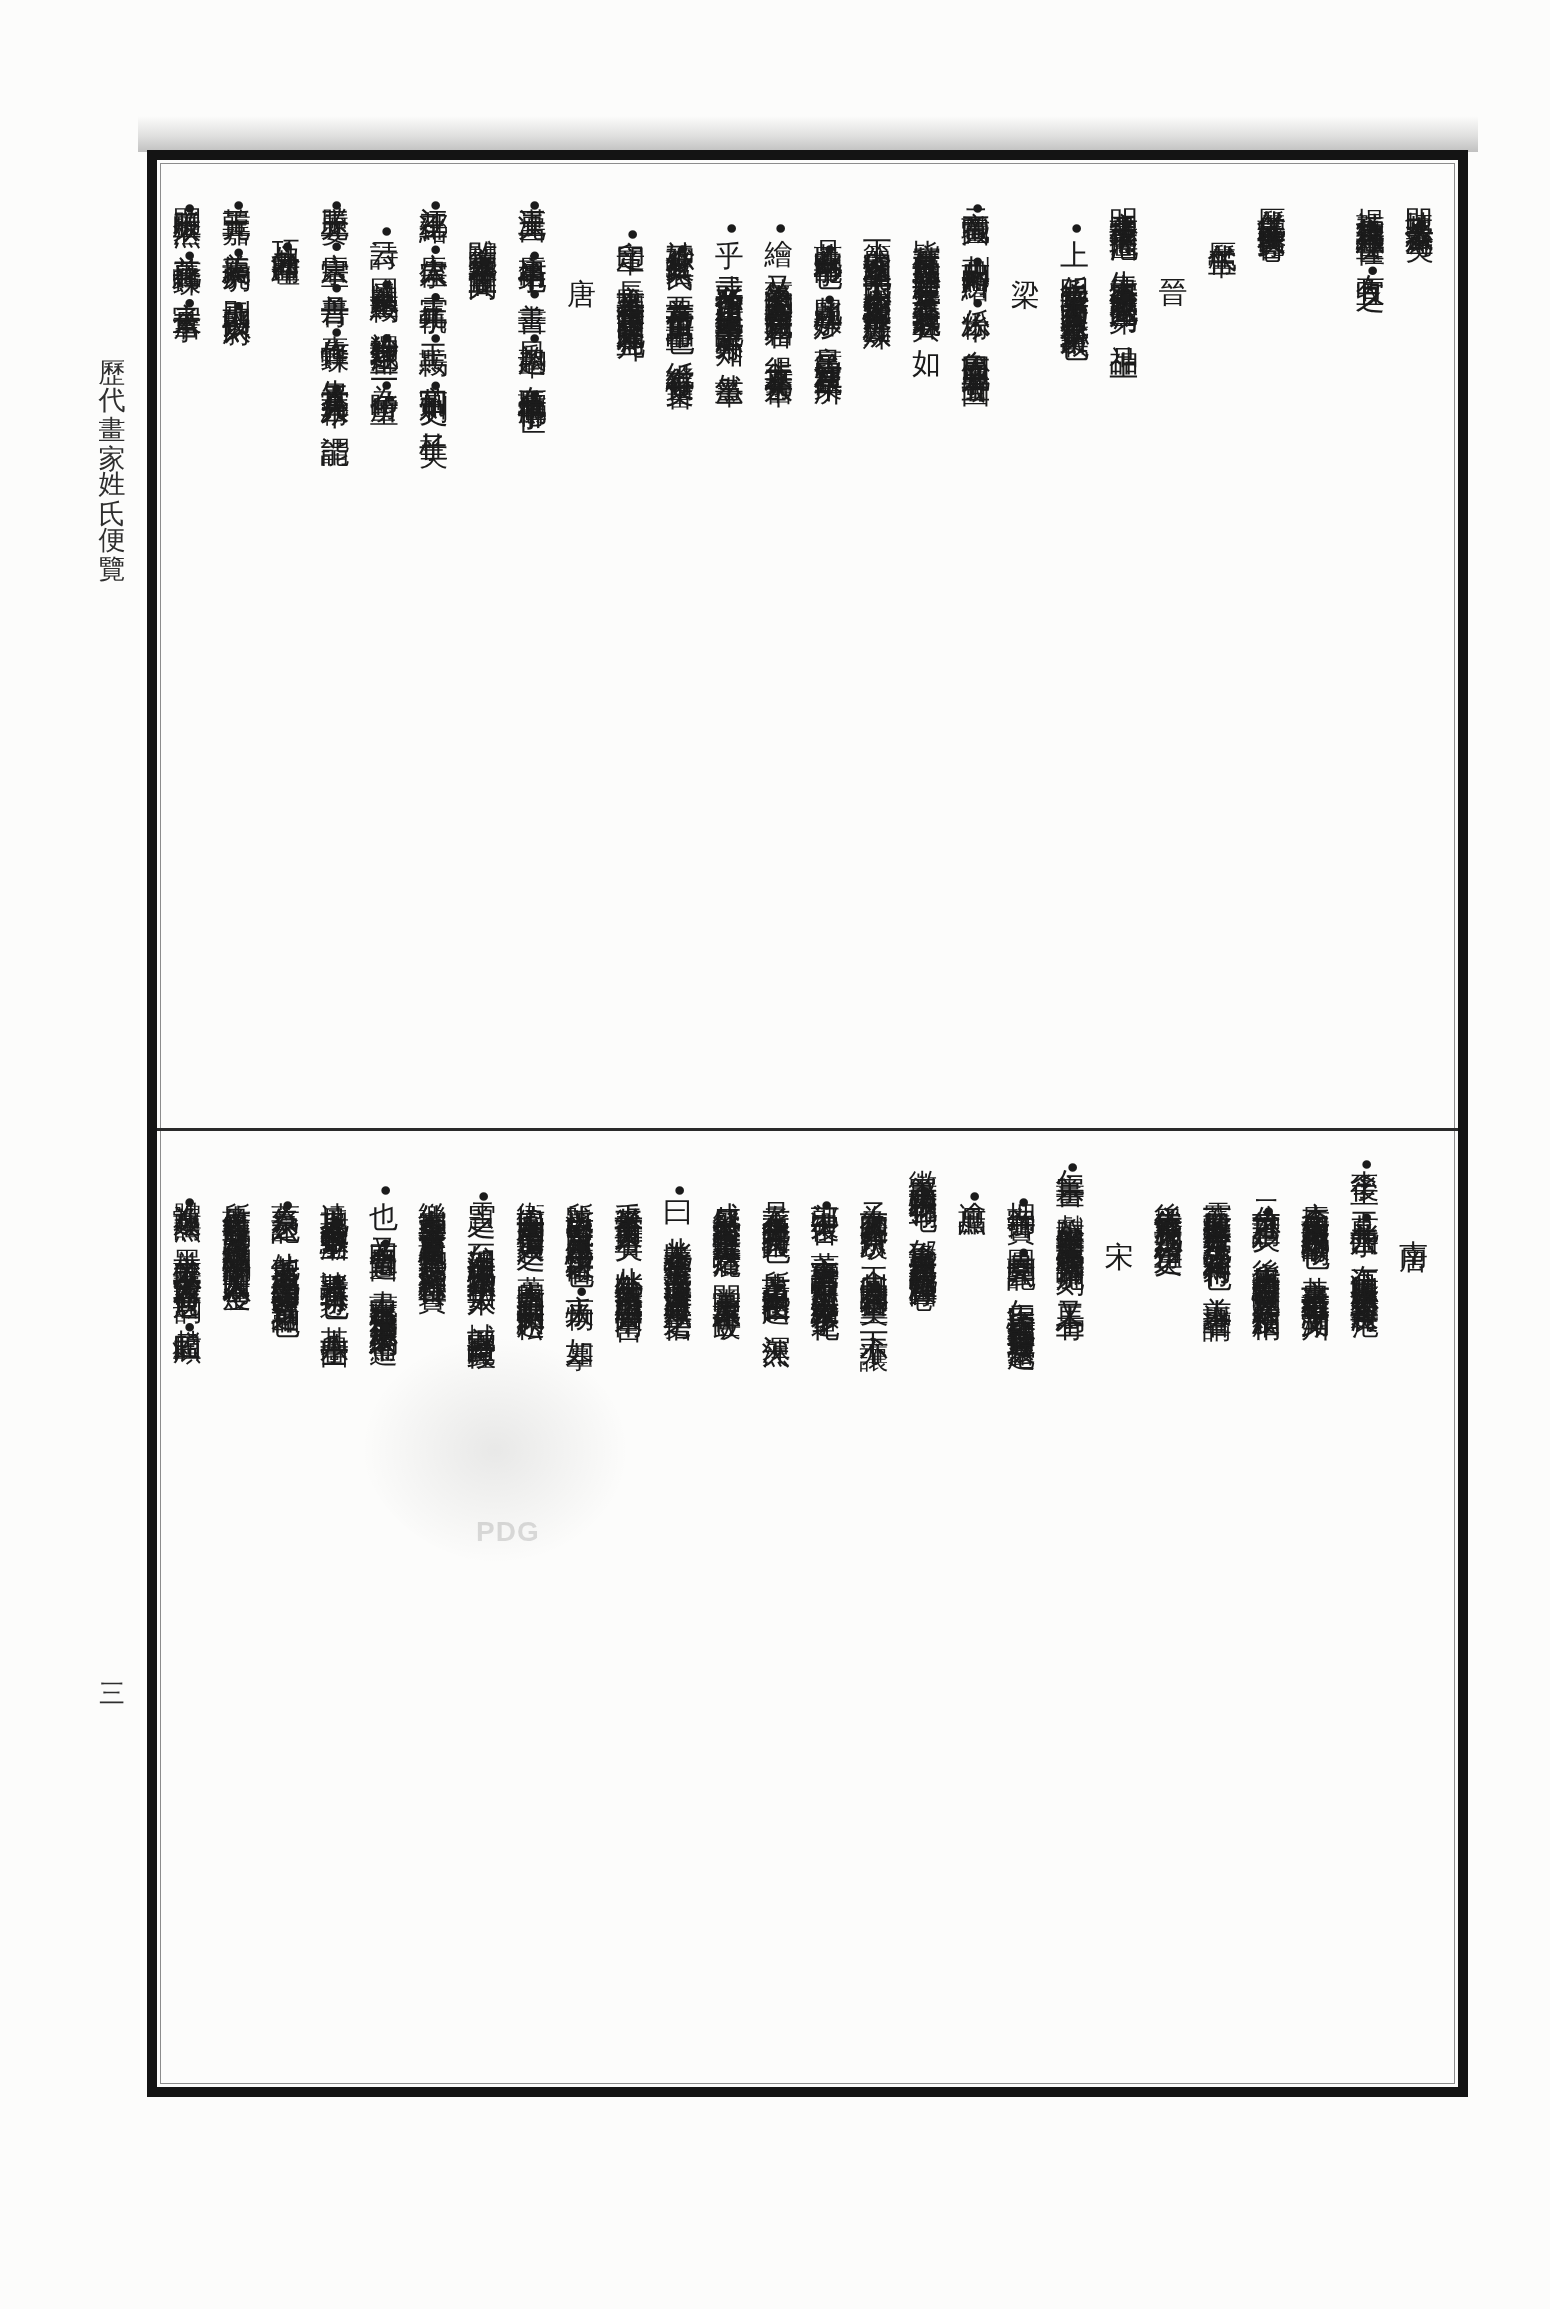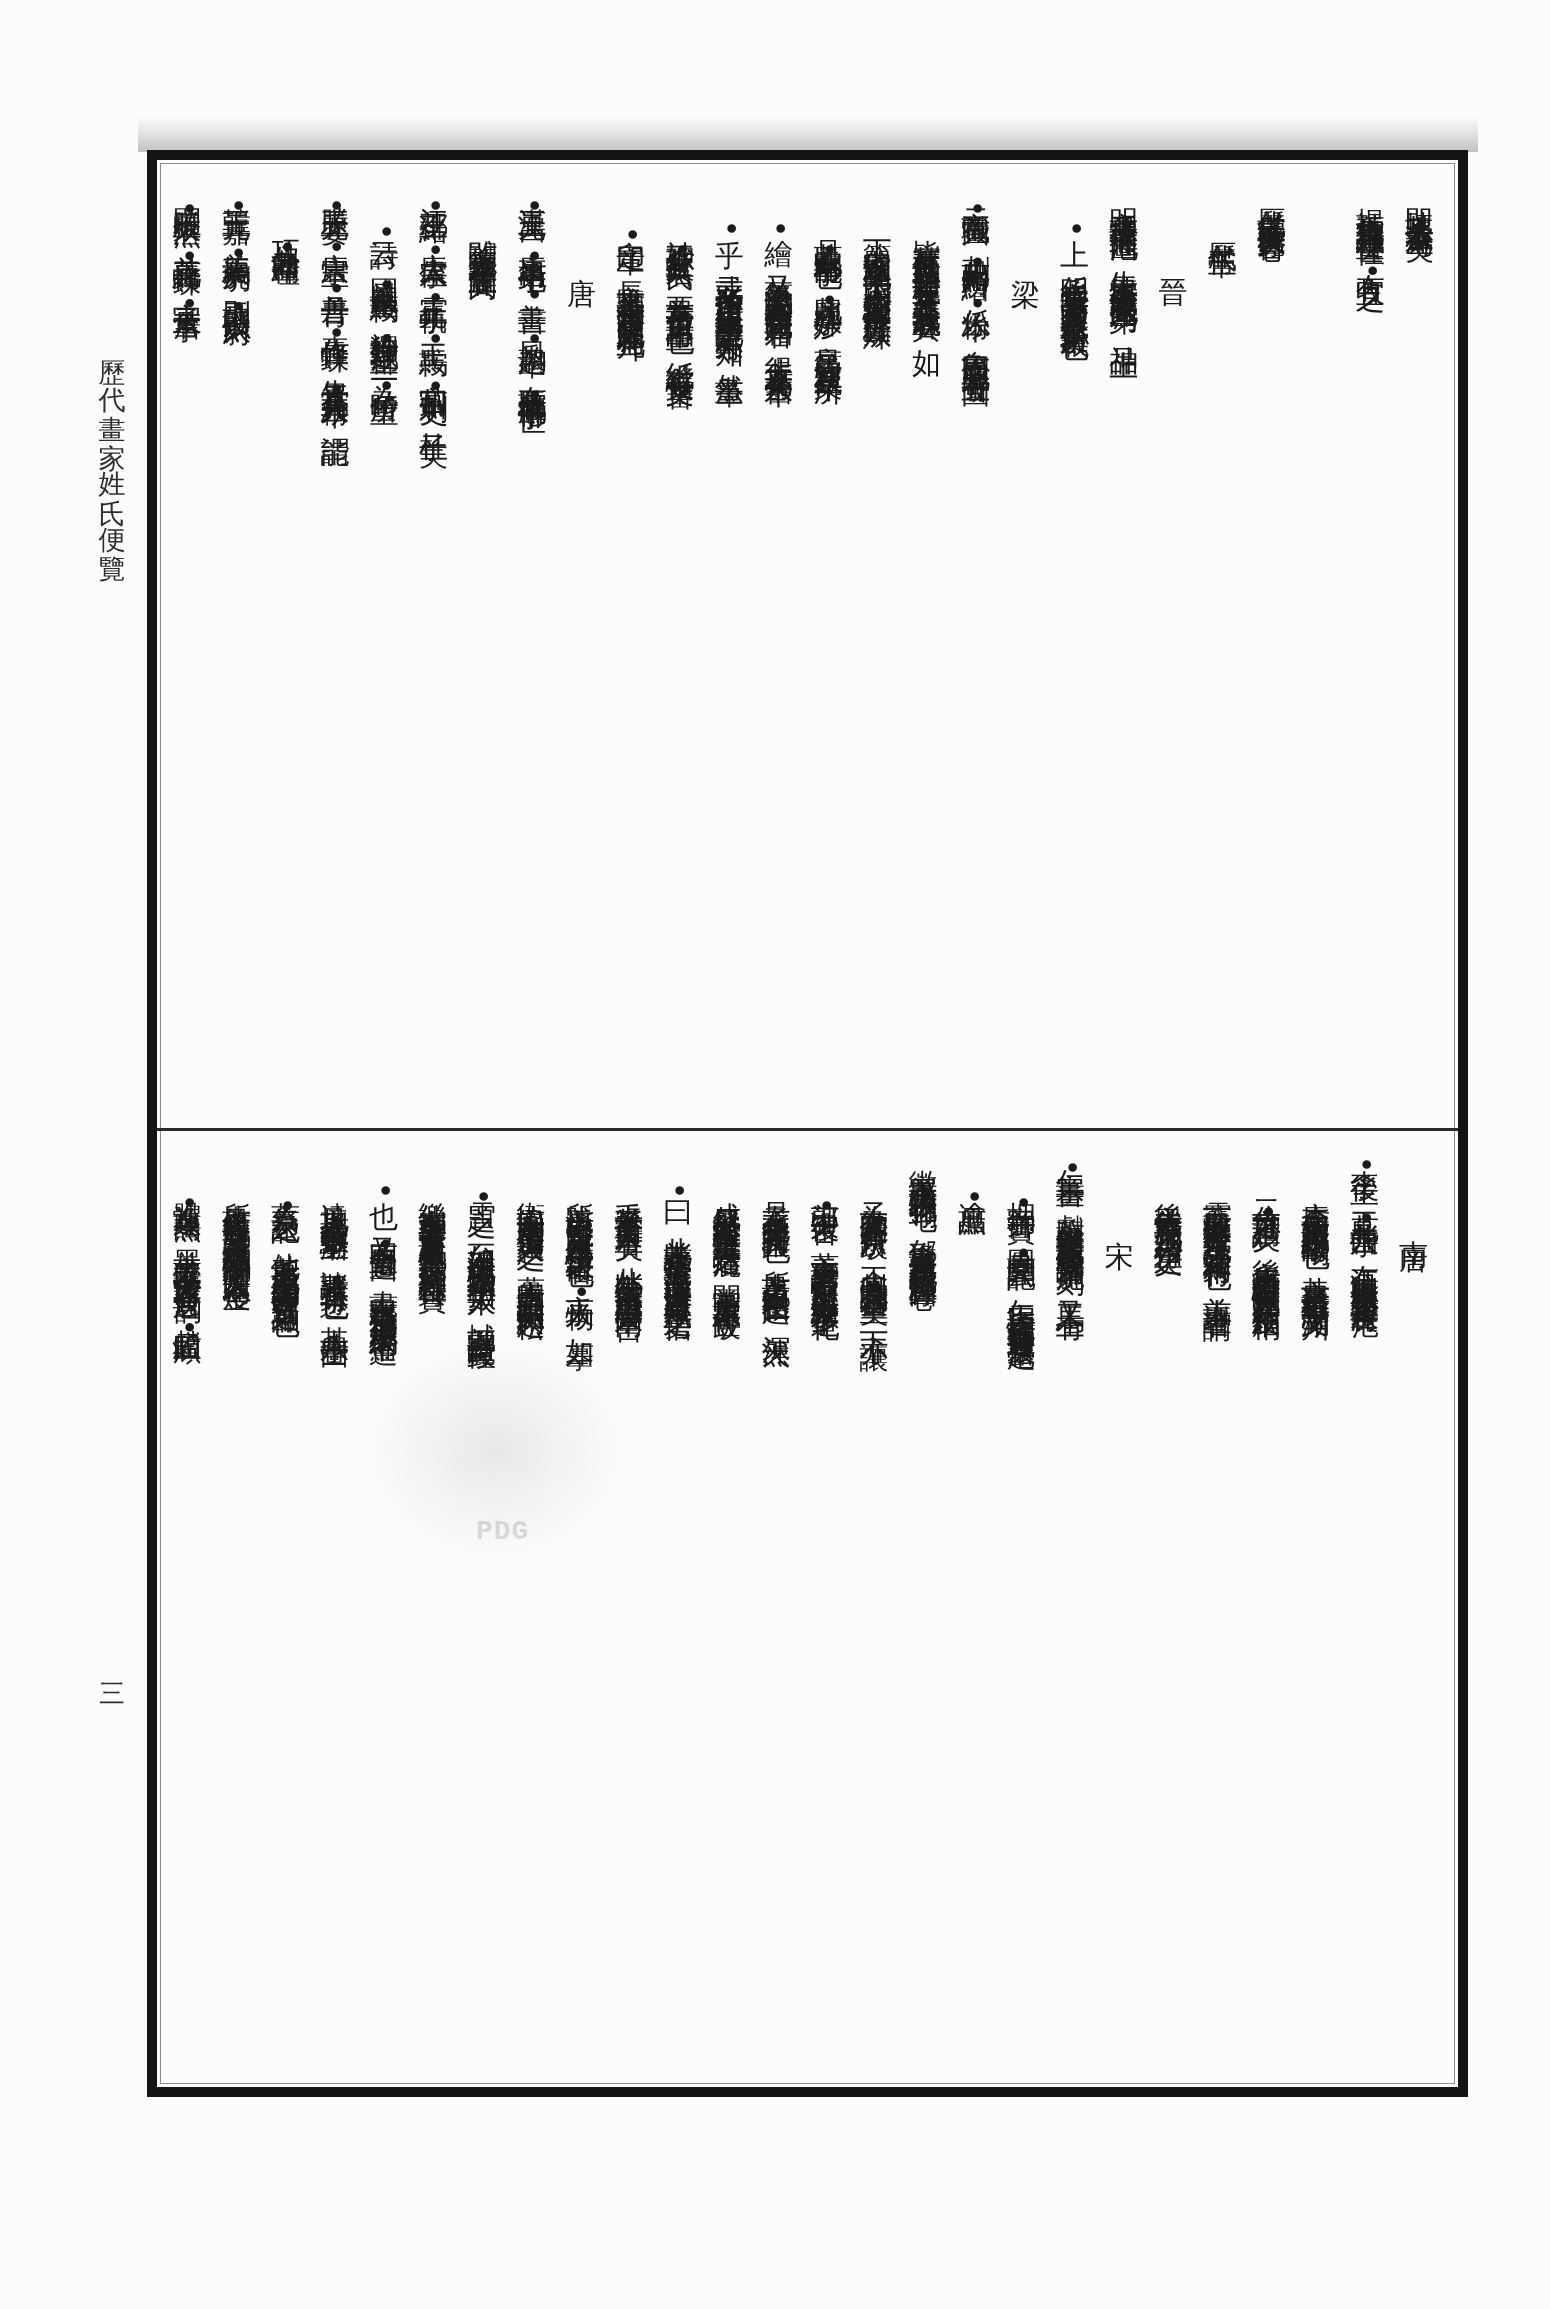--- a/index.html
+++ b/index.html
@@ -56,21 +56,21 @@
   .wm-blob {
     position: absolute;
     left: 360px; top: 1335px;
     width: 270px; height: 230px;
     border-radius: 45% 55% 40% 60%;
     background: radial-gradient(ellipse at center, rgba(0,0,0,0.08), rgba(0,0,0,0) 70%);
   }
   .watermark {
     position: absolute;
     left: 476px; top: 1516px;
-    font-family: Liberation Mono, monospace;
+    font-family: Liberation Sans, sans-serif;
     font-size: 28px;
     font-weight: bold;
     color: rgba(0,0,0,0.13);
     letter-spacing: 1px;
   }
   .block {
     position: absolute;
     writing-mode: vertical-rl;
     height: 950px;
   }

